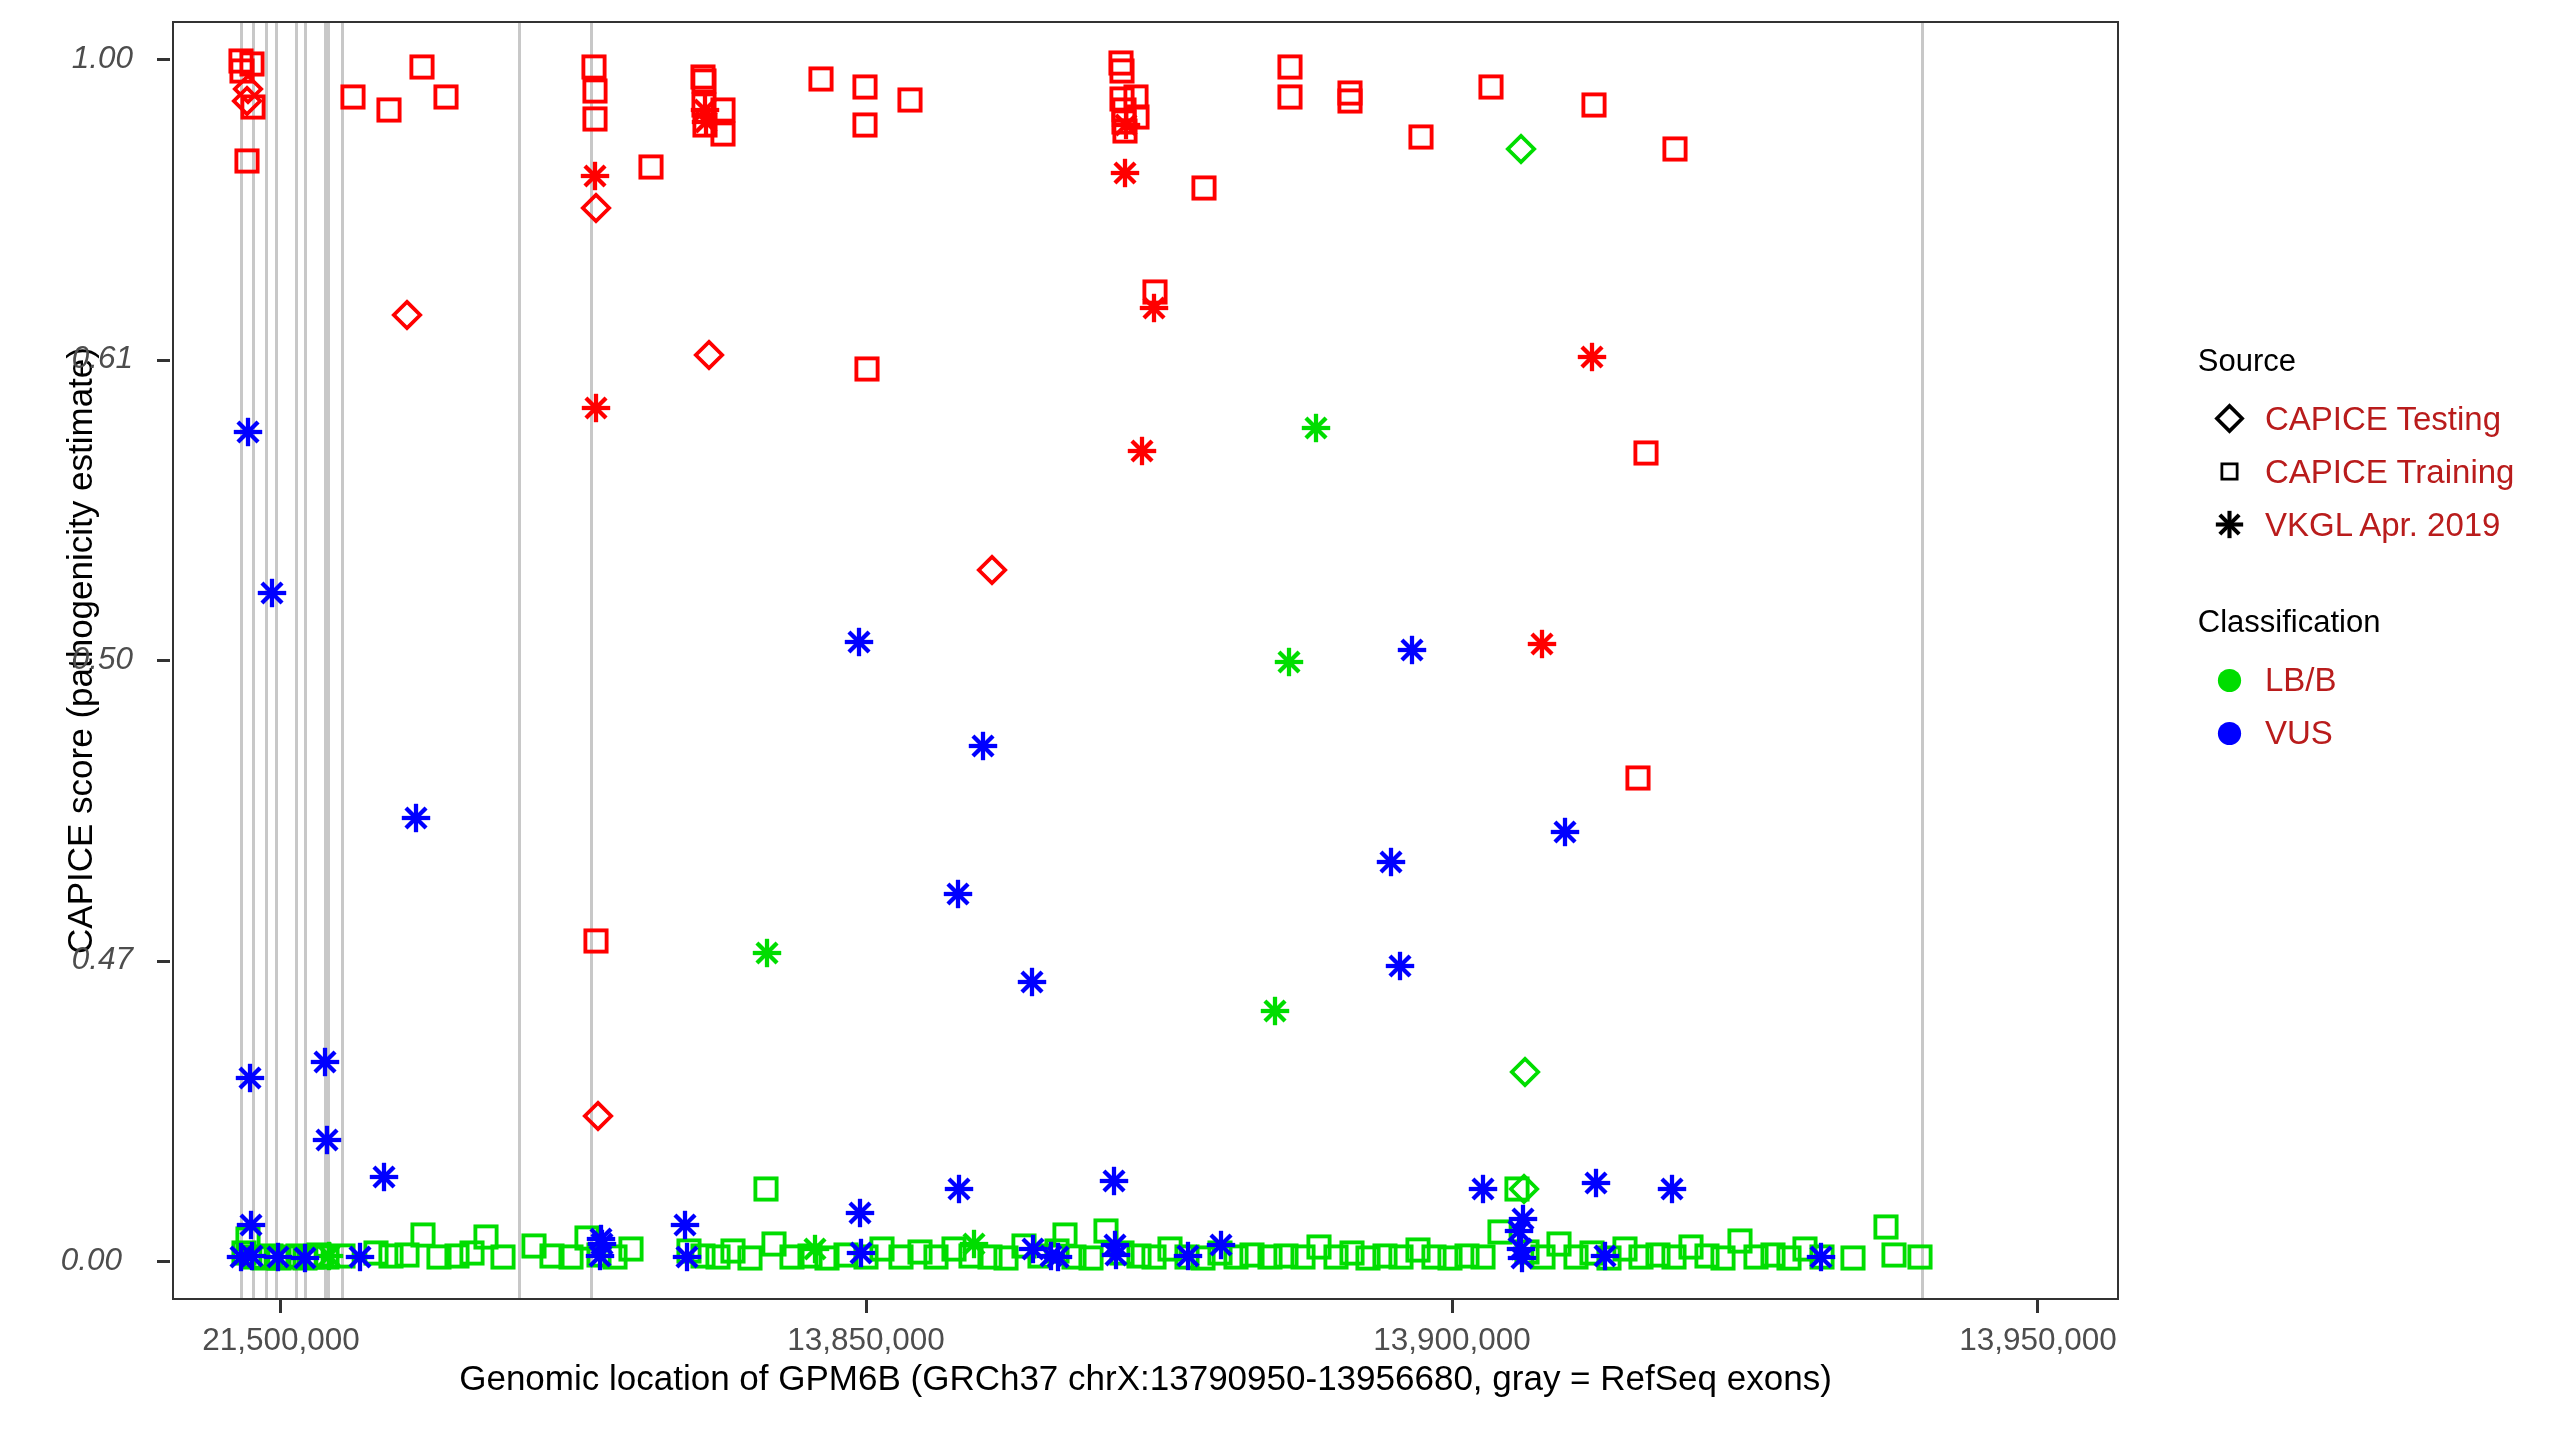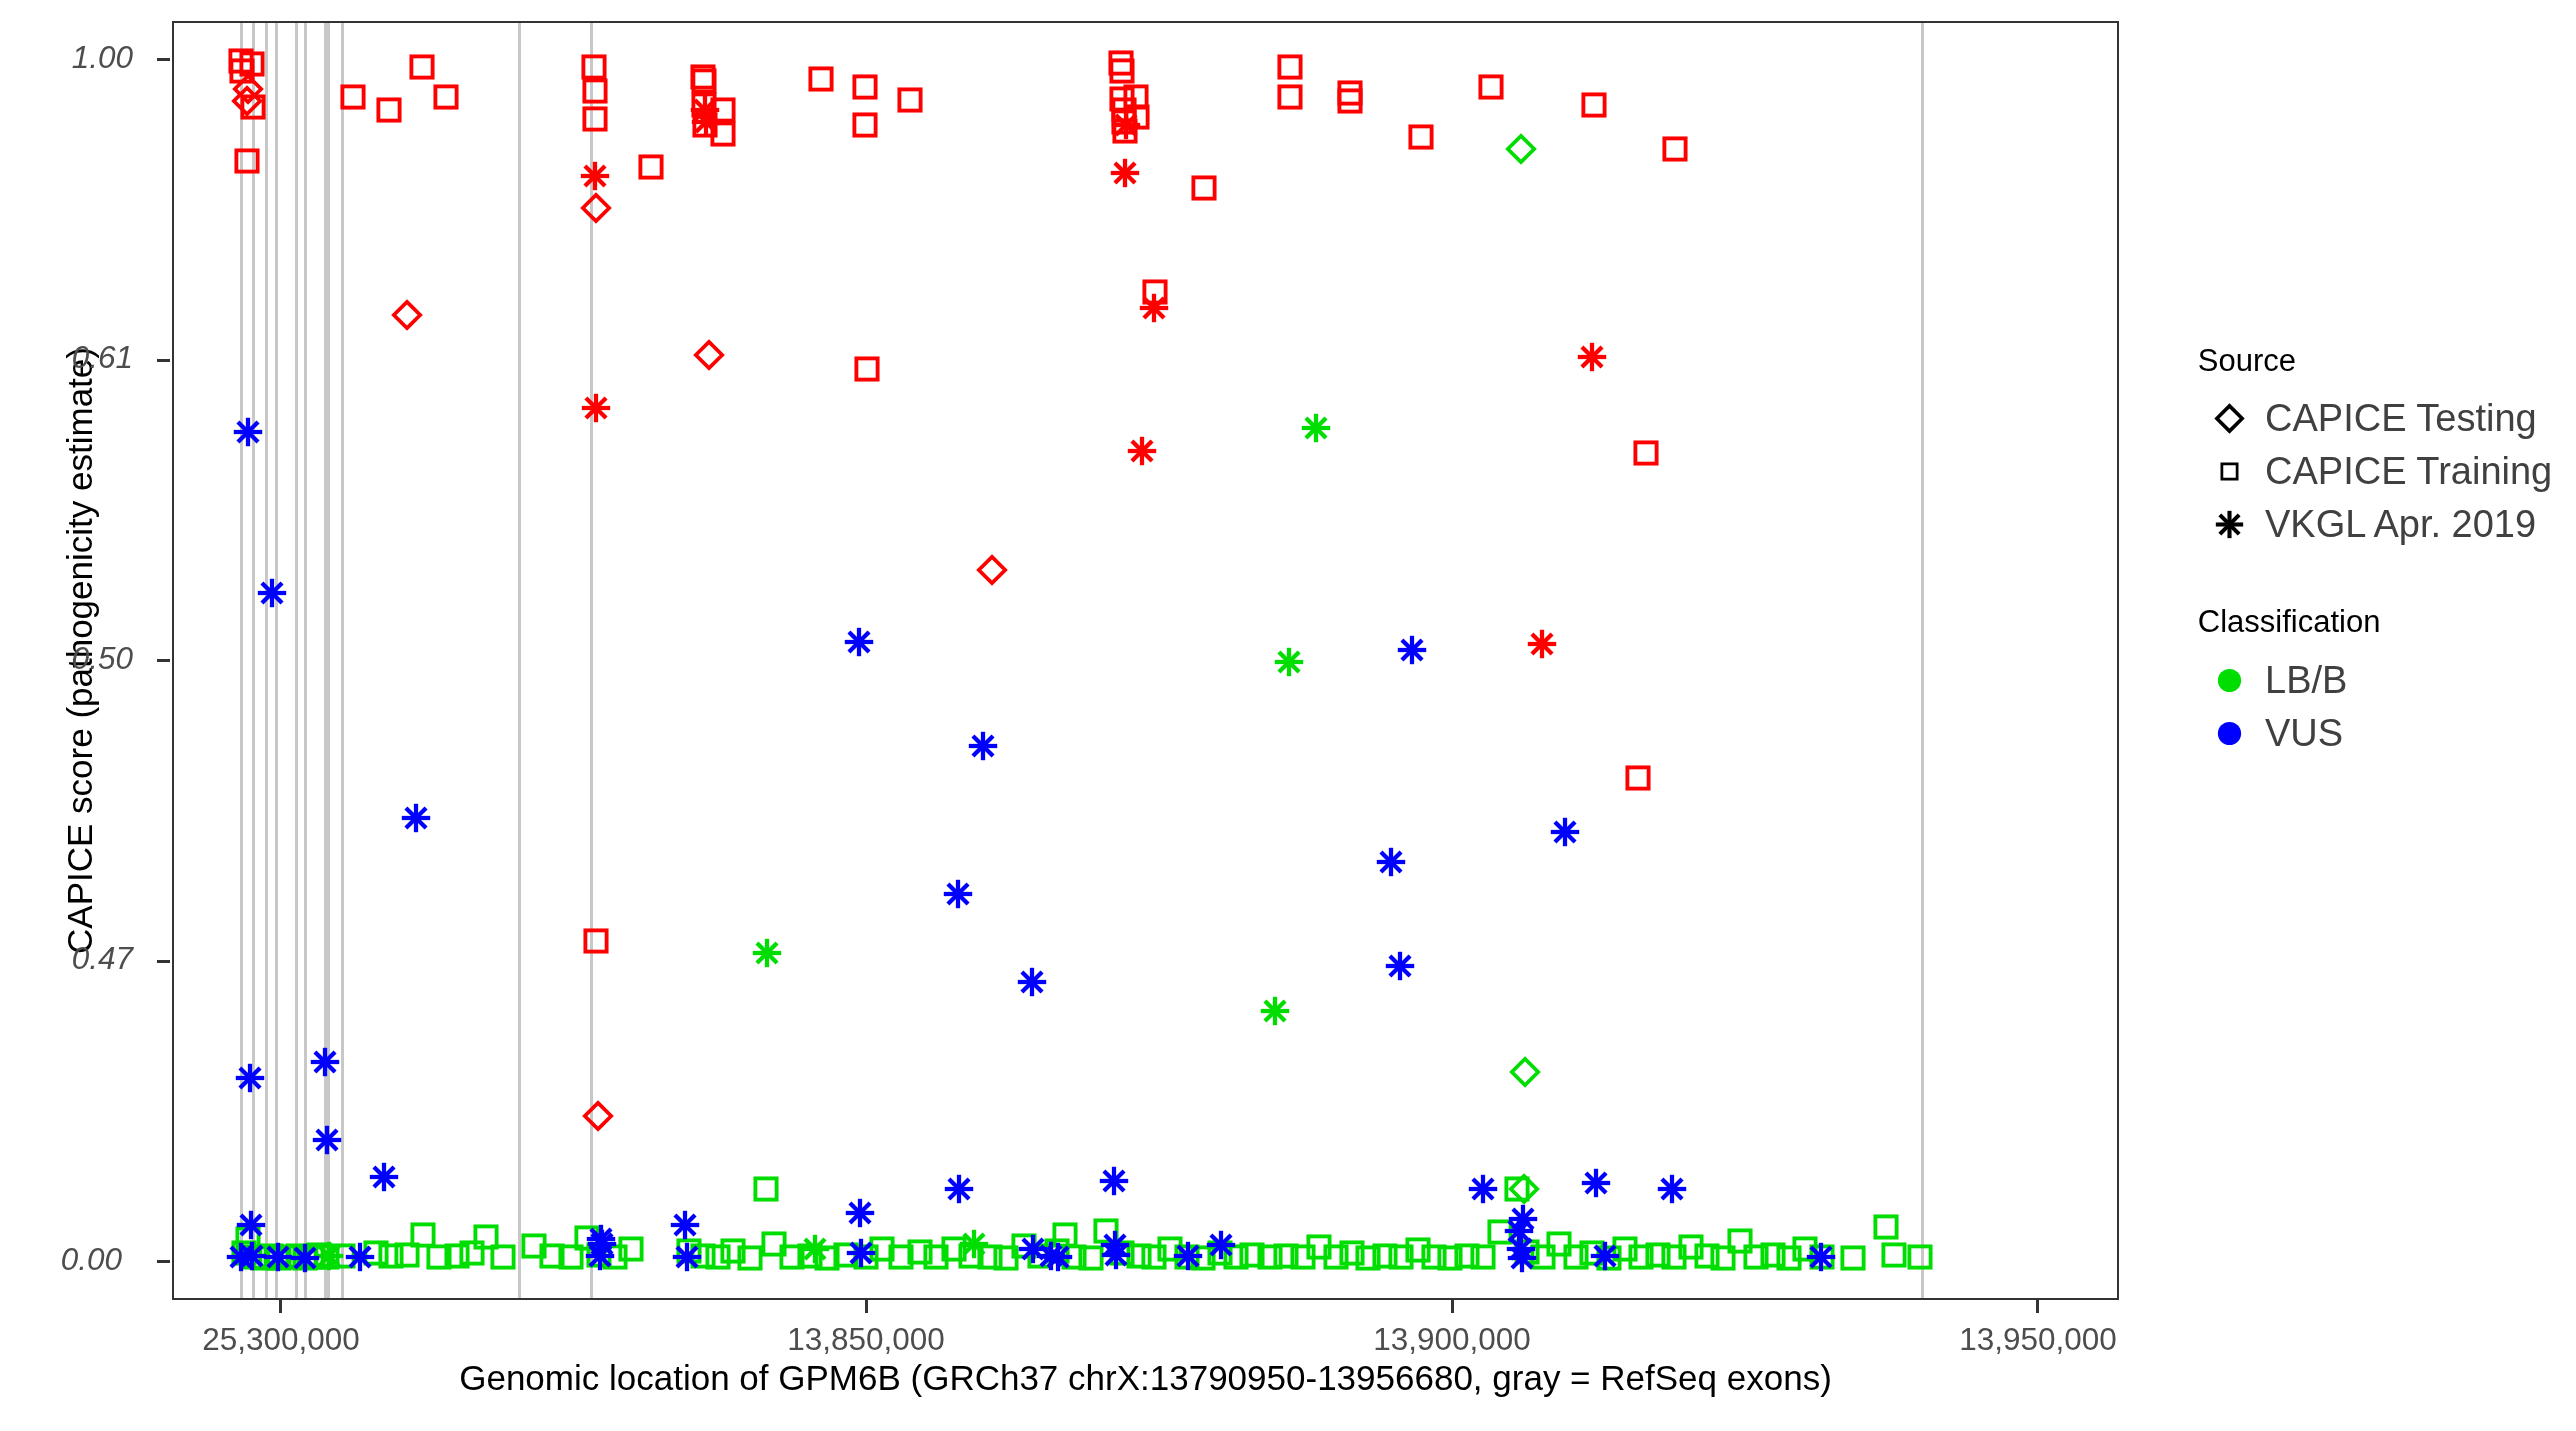--- a/index.html
+++ b/index.html
@@ -40,21 +40,21 @@
 
   
   .mk{position:absolute;transform:translate(-50%,-50%);pointer-events:none;}
   .mk svg{display:block;overflow:visible;}
 
   
   #legend{position:absolute;left:2194px;top:343px;width:382px;}
   .lg-title{font-size:31px;color:#000;margin:0 0 13.4px 3.8px;}
   .lg-row{display:flex;align-items:center;height:53px;}
   .lg-key{width:71px;display:flex;align-items:center;justify-content:center;}
-  .lg-txt{font-size:38px;color:#404040;white-space:nowrap;}
+  .lg-txt{font-size:33px;color:#b91c1c;white-space:nowrap;}
   .lg-gap{height:53px;}
 </style>
 </head>
 <body>
 
 <div id="root">
 
   <div id="ylab">CAPICE score (pathogenicity estimate)</div>
 
   <div id="panel">
@@ -1380,21 +1380,21 @@
       <div class="ytick-lbl" style="right: auto; left: 19px; top: 940px;">0.47</div>
       <div class="ytick-mark" style="left: 157px; top: 659px;"></div>
       <div class="ytick-lbl" style="right: auto; left: 19px; top: 640px;">0.50</div>
       <div class="ytick-mark" style="left: 157px; top: 359px;"></div>
       <div class="ytick-lbl" style="right: auto; left: 19px; top: 339px;">0.61</div>
       <div class="ytick-mark" style="left: 157px; top: 58px;"></div>
       <div class="ytick-lbl" style="right: auto; left: 19px; top: 39px;">1.00</div>
     </div>
   <div id="xtickwrap">
       <div class="xtick-mark" style="left: 279px; top: 1300px;"></div>
-      <div class="xtick-lbl" style="left: 157px; top: 1321px;">25,300,000</div>
+      <div class="xtick-lbl" style="left: 157px; top: 1321px;">21,500,000</div>
       <div class="xtick-mark" style="left: 865px; top: 1300px;"></div>
       <div class="xtick-lbl" style="left: 742px; top: 1321px;">13,850,000</div>
       <div class="xtick-mark" style="left: 1451px; top: 1300px;"></div>
       <div class="xtick-lbl" style="left: 1328px; top: 1321px;">13,900,000</div>
       <div class="xtick-mark" style="left: 2036px; top: 1300px;"></div>
       <div class="xtick-lbl" style="left: 1914px; top: 1321px;">13,950,000</div>
     </div>
 
   <div id="xlab">Genomic location of GPM6B (GRCh37 chrX:13790950-13956680, gray = RefSeq exons)</div>
 

